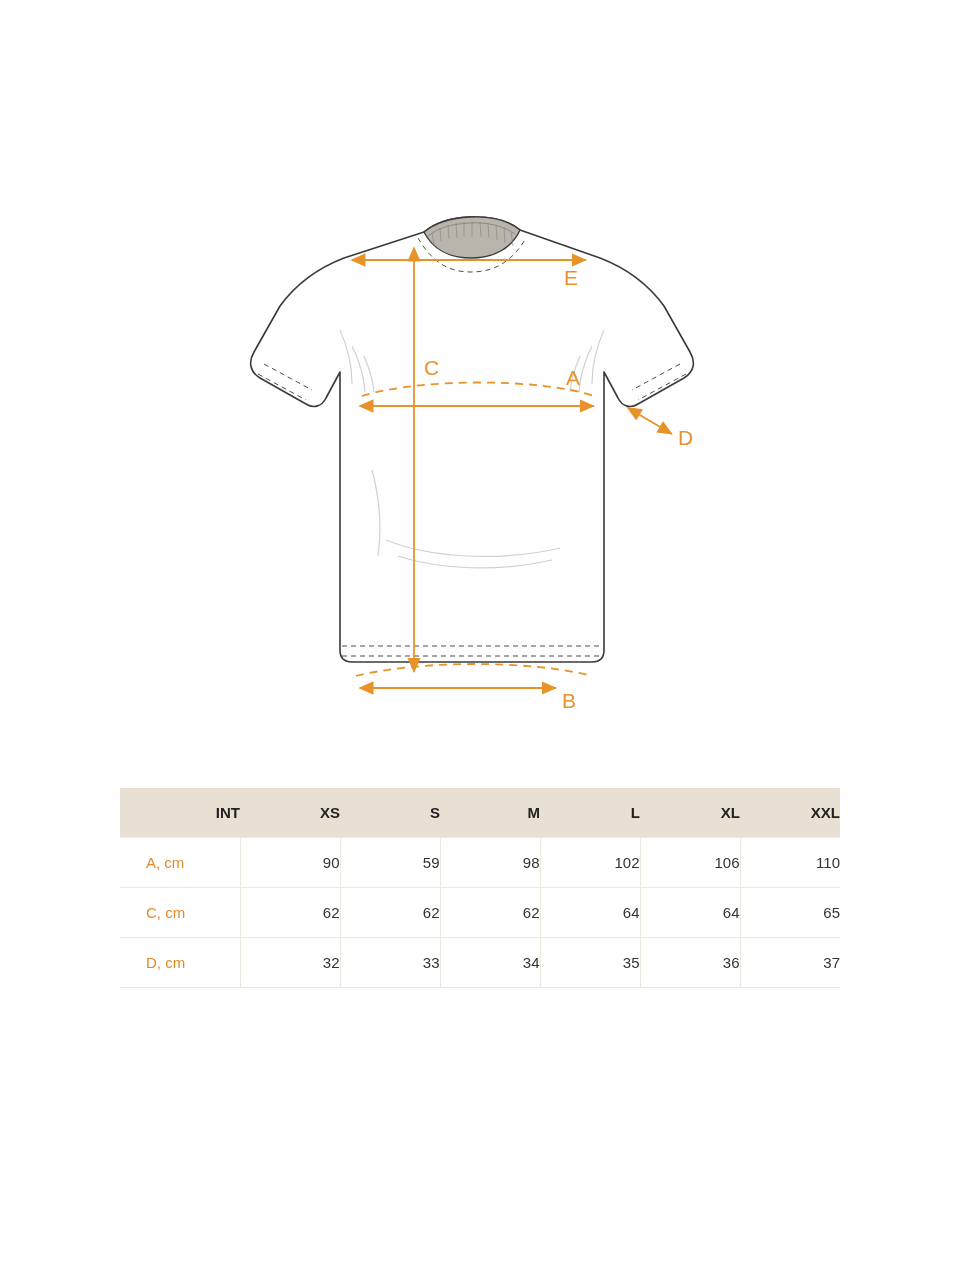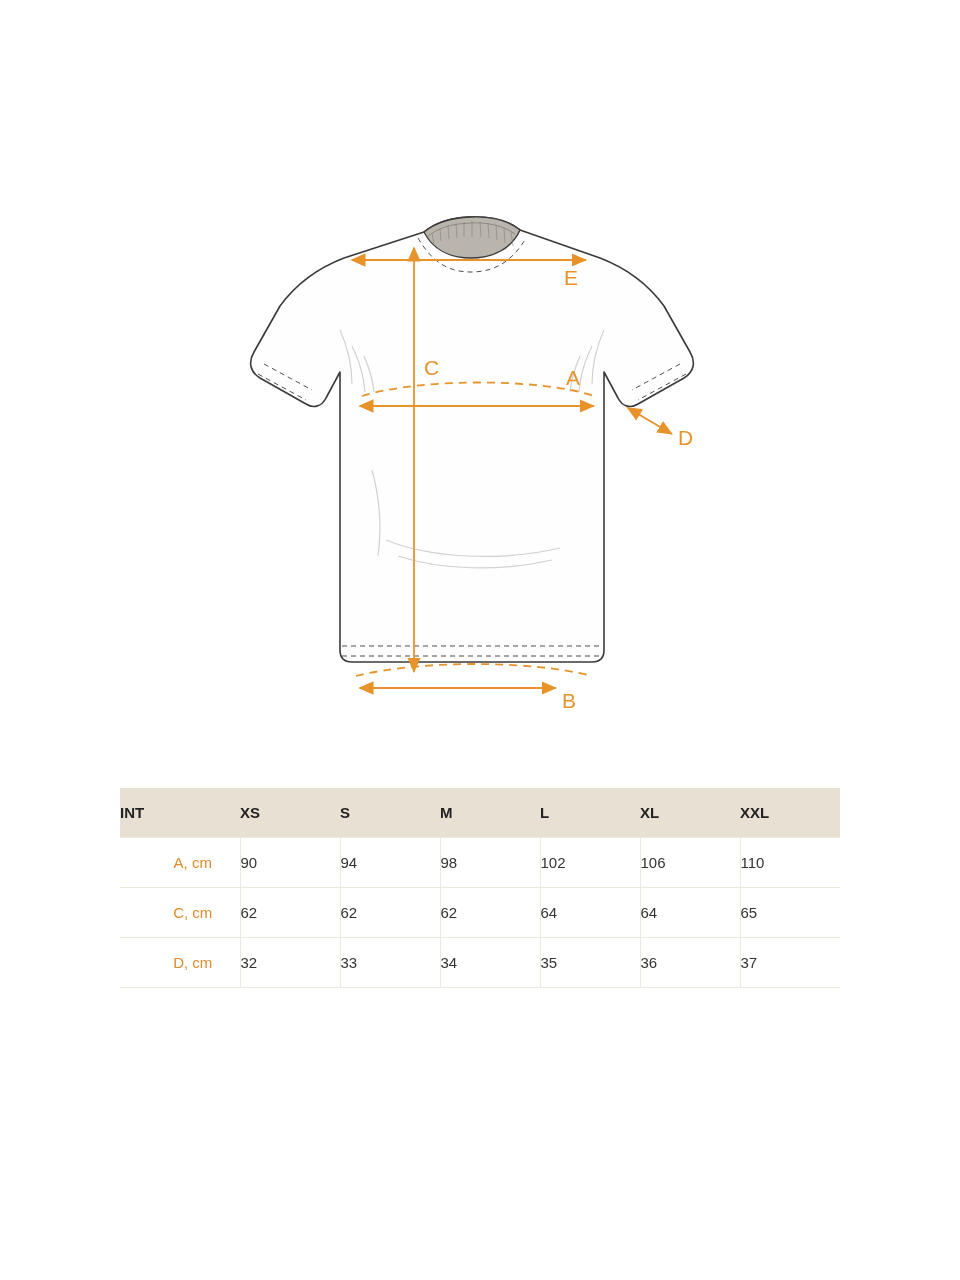--- a/index.html
+++ b/index.html
@@ -34,21 +34,21 @@
     left: 120px;
     top: 788px;
     width: 720px;
   }
   table.size-table {
     border-collapse: collapse;
     width: 720px;
     table-layout: fixed;
   }
   table.size-table td {
-    text-align: left;
+    text-align: right;
     font-size: 15px;
     font-weight: bold;
     color: #222222;
     padding: 0;
     height: 49px;
     vertical-align: middle;
   }
   tr.head-row td {
     background: #e8e0d3;
   }
@@ -58,21 +58,21 @@
   tr.data-row td {
     background: #ffffff;
     font-weight: normal;
     font-size: 15px;
     color: #333333;
     border-top: 1px solid #ece7df;
   }
   tr.data-row td.row-label {
     color: #e08b2a;
     font-weight: normal;
-    text-align: center;
+    text-align: left;
     padding-left: 26px;
   }
   tr.data-row:last-child td {
     border-bottom: 1px solid #ece7df;
   }
   td.row-label {
     width: 120px;
   }
   .col-sep {
     border-left: 1px solid #ece7df;
@@ -194,21 +194,21 @@
         <td>S</td>
         <td>M</td>
         <td>L</td>
         <td>XL</td>
         <td>XXL</td>
       </tr>
 
       <tr class="data-row">
         <td class="row-label">A, cm</td>
         <td class="col-sep">90</td>
-        <td class="col-sep">94</td>
+        <td class="col-sep">59</td>
         <td class="col-sep">98</td>
         <td class="col-sep">102</td>
         <td class="col-sep">106</td>
         <td class="col-sep">110</td>
       </tr>
       <tr class="data-row">
         <td class="row-label">C, cm</td>
         <td class="col-sep">62</td>
         <td class="col-sep">62</td>
         <td class="col-sep">62</td>

